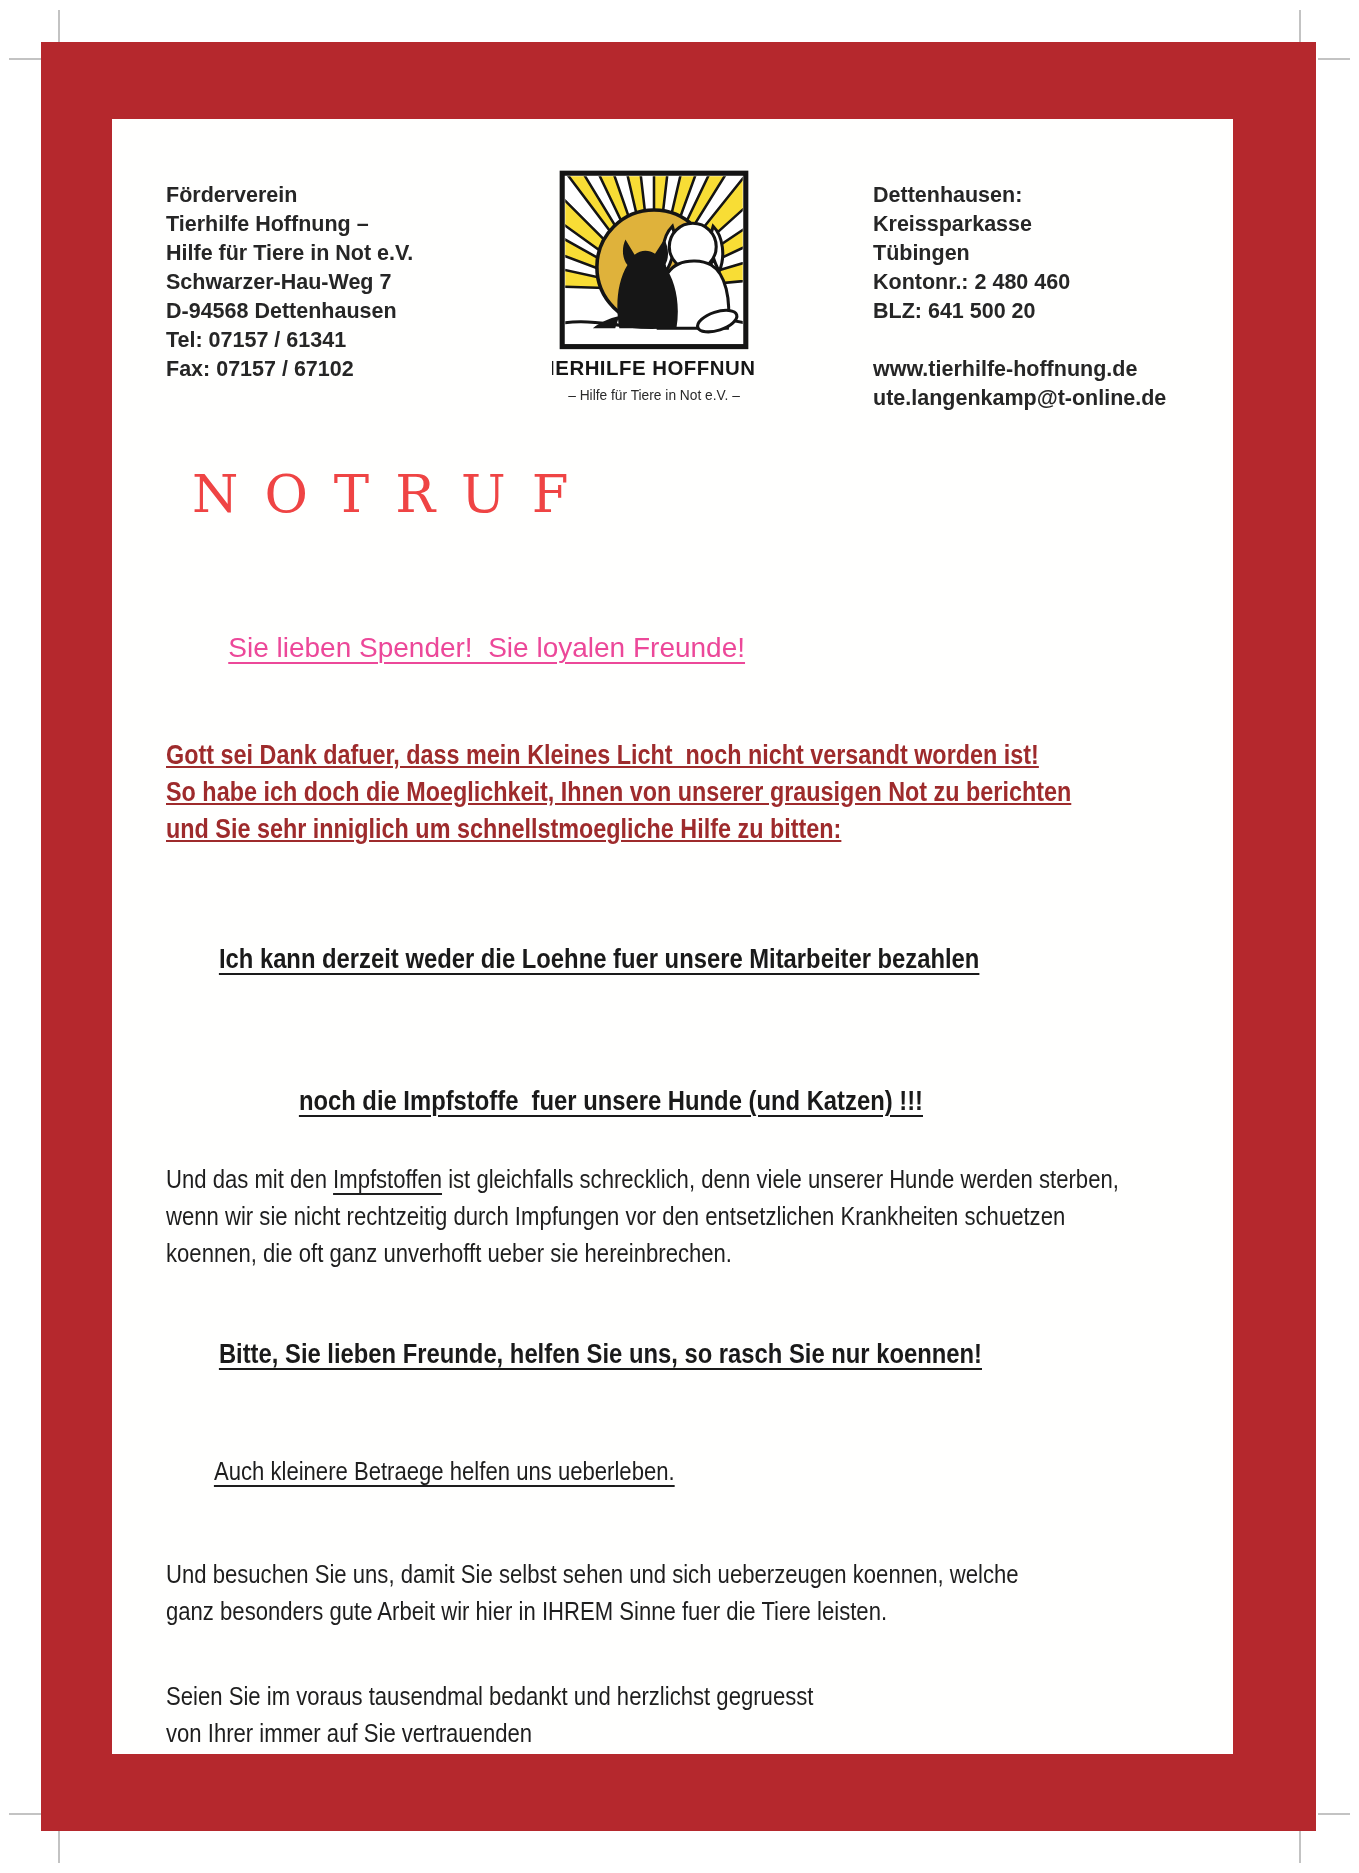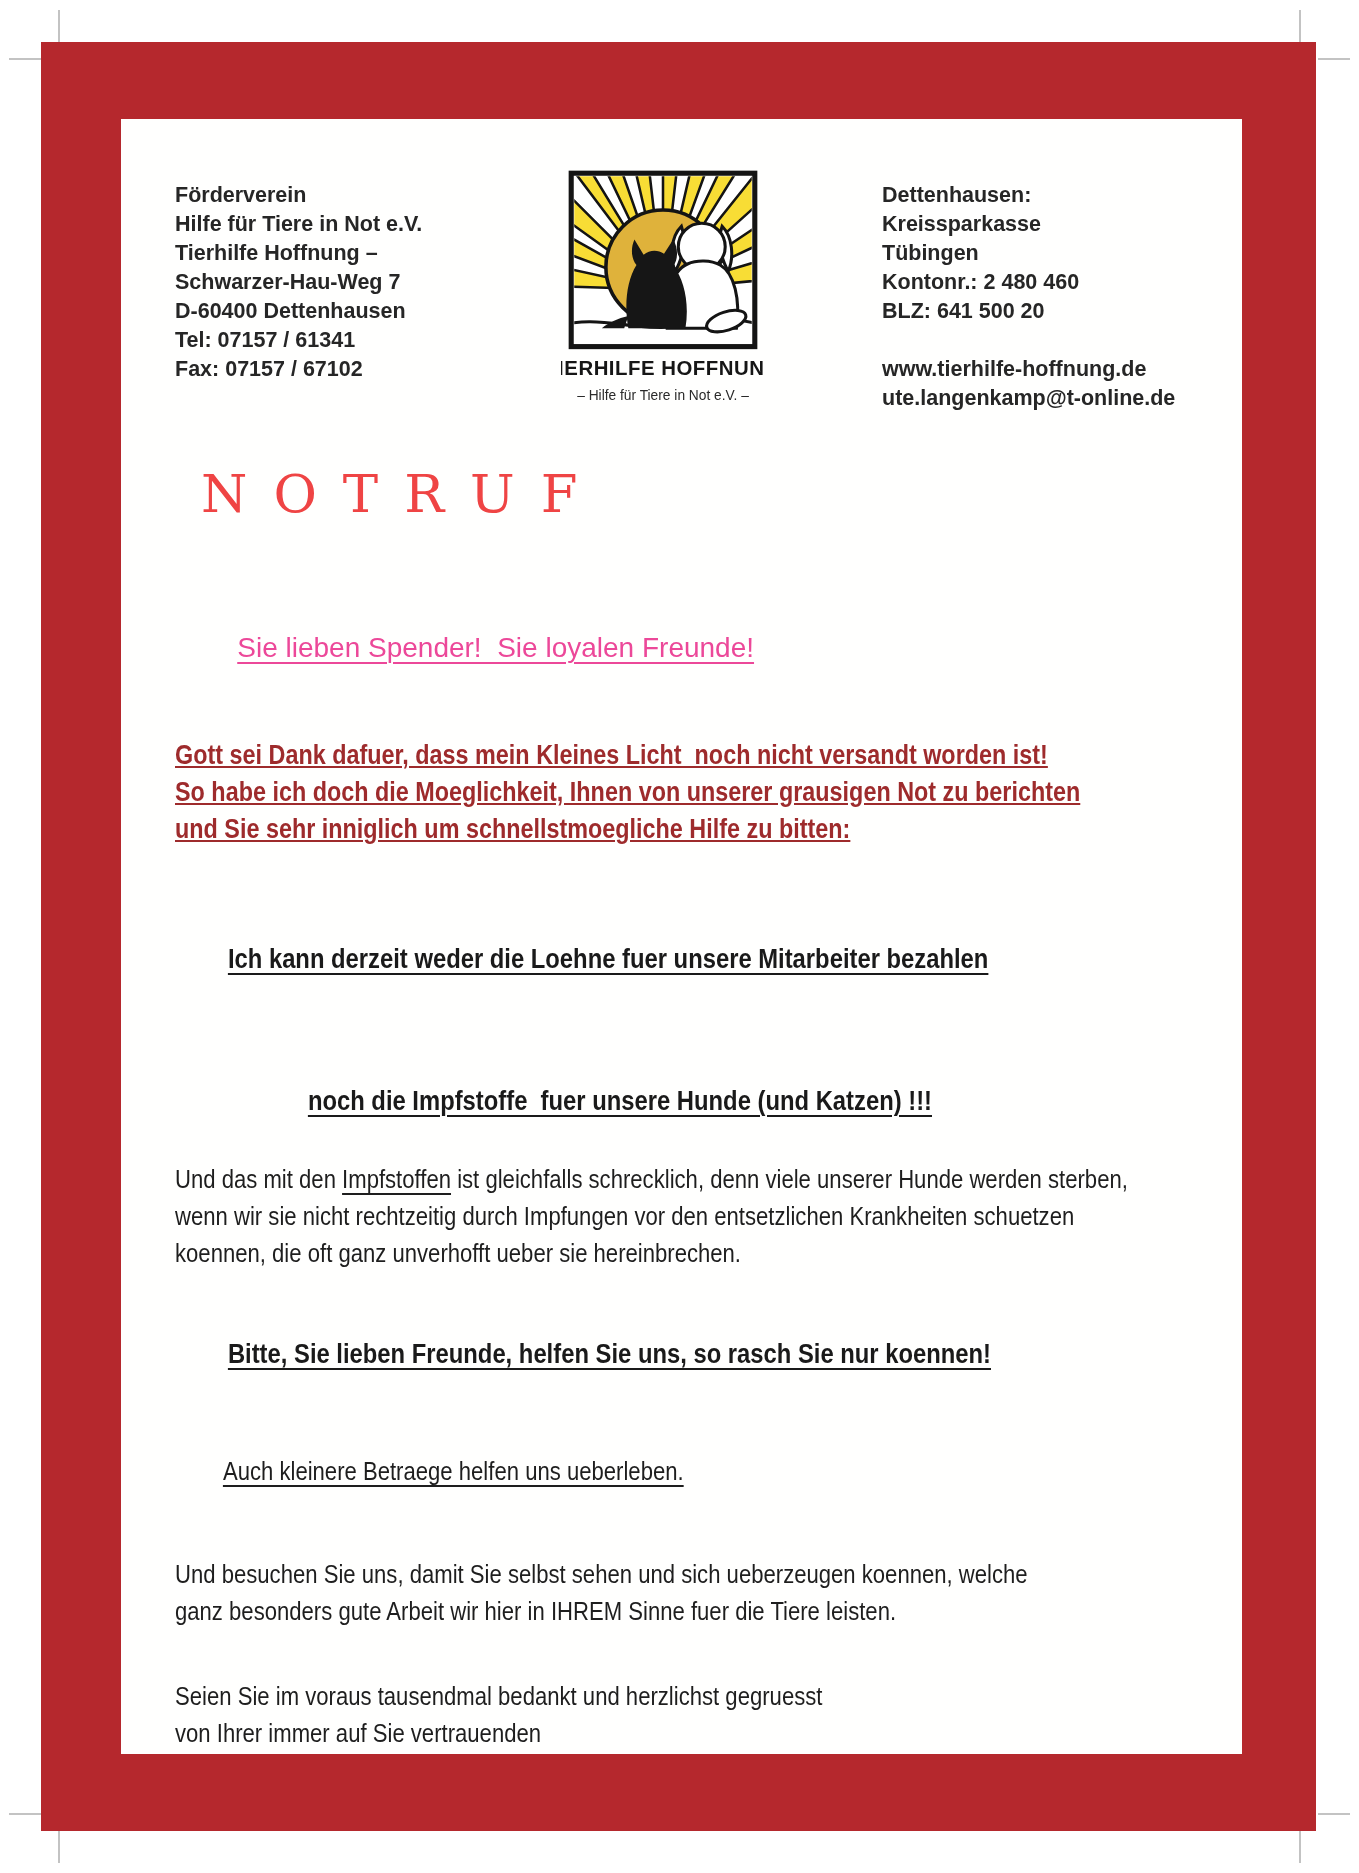--- a/index.html
+++ b/index.html
@@ -9,21 +9,21 @@
     font-family:"Liberation Sans", sans-serif;
     color:#1d1d1d;
   }
   .crop { position:absolute; background:#c3c3c3; }
 
   .red-frame {
     position:absolute; left:41px; top:42px; width:1275px; height:1789px;
     background:#b5282d;
   }
   .inner-page {
-    position:absolute; left:80px; top:77px; width:1121px; height:1635px;
+    position:absolute; left:71px; top:77px; width:1121px; height:1635px;
     background:#fffffe;
   }
   .content {
     position:absolute; left:54px; top:0; width:1015px; height:100%;
     box-sizing:border-box;
   }
 
   
   .masthead { display:flex; margin-top:46px; }
   .col-left  { width:372px; font-weight:bold; font-size:21.5px; line-height:29px; color:#262626; padding-top:16px; }
@@ -77,24 +77,24 @@
 <div class="crop" style="left:1318px;top:1813px;width:32px;height:2px"></div>
 <div class="crop" style="left:1299px;top:1831px;width:2px;height:32px"></div>
 
 <div class="red-frame">
   <div class="inner-page">
     <div class="content">
 
       <div class="masthead">
         <div class="col-left">
           <div class="line">Förderverein</div>
+          <div class="line">Tierhilfe Hoffnung –</div>
           <div class="line">Hilfe für Tiere in Not e.V.</div>
-          <div class="line">Tierhilfe Hoffnung –</div>
           <div class="line">Schwarzer-Hau-Weg 7</div>
-          <div class="line">D-60400 Dettenhausen</div>
+          <div class="line">D-94568 Dettenhausen</div>
           <div class="line">Tel: 07157 / 61341</div>
           <div class="line">Fax: 07157 / 67102</div>
         </div>
 
         <div class="logo-wrap">
           <svg width="204" height="250" viewBox="0 0 200 245">
             <defs>
                 <clipPath id="lc">
                   <rect x="13" y="11" width="174" height="164"></rect>
                 </clipPath>

